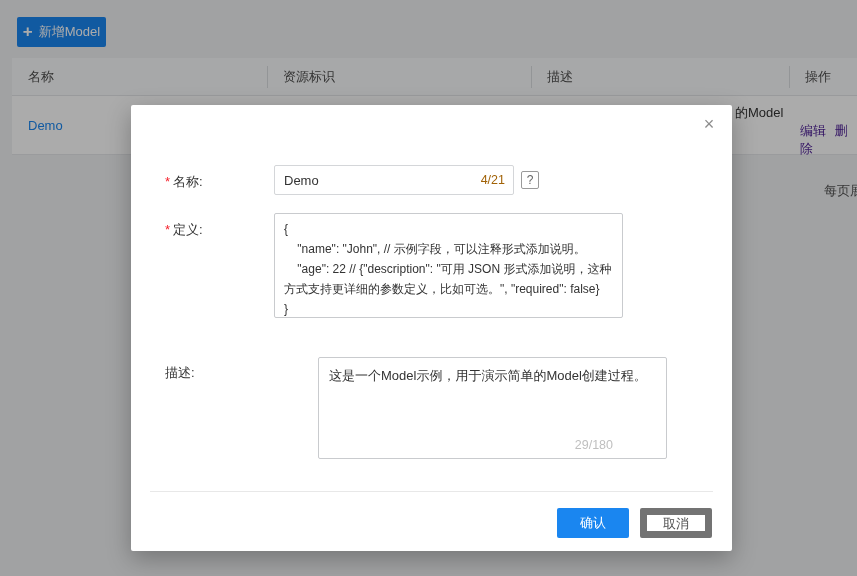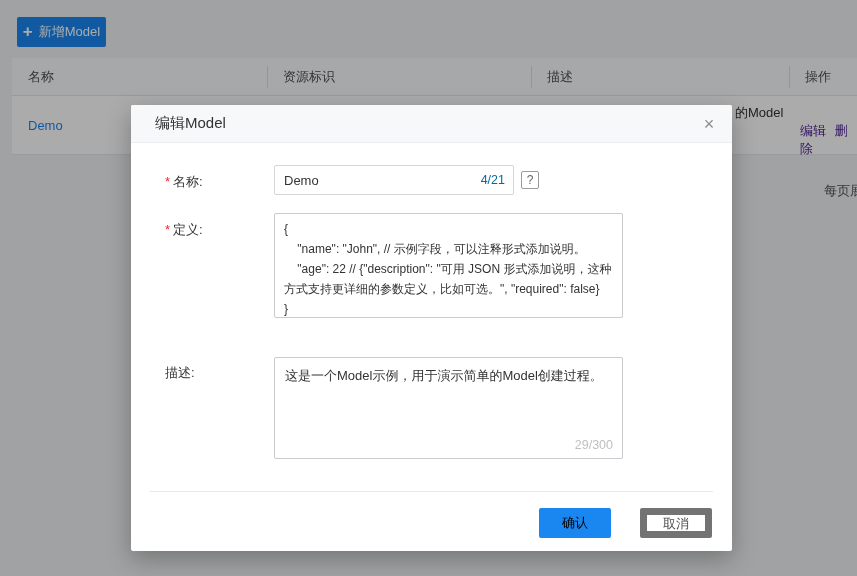--- a/index.html
+++ b/index.html
@@ -76,52 +76,52 @@
   .req-mark { color: #f5222d; margin-right: 3px; font-size: 13px; }
   .name-wrap { position: absolute; left: 143px; top: 60px; width: 240px; height: 30px; }
   .text-input {
     width: 100%; height: 100%;
     border: 1px solid #d4d6d9; border-radius: 2px;
     padding: 0 48px 0 9px; font-size: 13px; color: #333;
     font-family: inherit; outline: none; background: #fff;
   }
   .input-counter {
     position: absolute; right: 9px; top: 50%; transform: translateY(-50%);
-    font-size: 12.5px; color: #0369a1; pointer-events: none;
+    font-size: 12.5px; color: #a16207; pointer-events: none;
   }
   .help-box {
     position: absolute; left: 390px; top: 66px; width: 18px; height: 18px;
     border: 1px solid #9a9a9a; border-radius: 2px;
     font-size: 12px; color: #666;
     display: flex; align-items: center; justify-content: center;
     cursor: pointer; background: #fff;
   }
   .def-textarea {
     position: absolute; left: 143px; top: 108px; width: 349px; height: 105px;
     border: 1px solid #c9cbce; border-radius: 2px;
     padding: 5px 9px; font-size: 12px; line-height: 20px; color: #333;
     font-family: inherit; resize: none; outline: none; overflow: hidden;
   }
   .desc-wrap { position: absolute; left: 143px; top: 252px; width: 349px; height: 102px; }
   .desc-textarea {
     width: 100%; height: 100%;
     border: 1px solid #c9cbce; border-radius: 2px;
     padding: 8px 10px; font-size: 13px; line-height: 19px; color: #333;
-    font-family: inherit; resize: none; outline: none;
+    font-family: inherit; resize: none; outline: none; margin-left: 44px;
   }
   .ta-counter {
     position: absolute; right: 10px; bottom: 7px;
     font-size: 12.5px; color: #bfbfbf; pointer-events: none;
   }
   .modal-divider { position: absolute; left: 19px; top: 386px; width: 563px; height: 1px; background: #e8e8e8; }
   .btn {
     position: absolute; top: 403px; width: 72px; height: 30px;
     border-radius: 2px; font-size: 13px; font-family: inherit; cursor: pointer;
   }
-  .btn-confirm { left: 408px; background: #1a86f0; color: #000000; border: none; }
+  .btn-confirm { left: 426px; background: #1a86f0; color: #ffffff; border: none; }
   .btn-cancel  { left: 509px; background: #fff; color: #4d4d4d; border: 7px solid #737373; }
 </style>
 </head>
 <body>
 
 <button class="add-button">
   <span class="plus-glyph">+</span>
   <span>新增Model</span>
 </button>
 
@@ -141,23 +141,20 @@
 <span class="desc-frag">的Model</span>
 <div class="row-actions">
   <span>编辑</span>
   <span>删除</span>
 </div>
 <span class="pagination-frag">每页展</span>
 
 <div class="overlay"></div>
 
 <div class="modal">
-  <div class="modal-header">
-    <span>编辑Model</span>
-  </div>
   <span class="modal-close">×</span>
 
   <div class="form-label label-name">
     <span class="req-mark">*</span><span>名称:</span>
   </div>
   <div class="name-wrap">
     <input class="text-input" type="text" value="Demo" style="">
     <span class="input-counter">4/21</span>
   </div>
   <div class="help-box">?</div>
@@ -168,19 +165,19 @@
   <textarea class="def-textarea" spellcheck="false" style="">{
     "name": "John", // 示例字段，可以注释形式添加说明。
     "age": 22 // {"description": "可用 JSON 形式添加说明，这种方式支持更详细的参数定义，比如可选。", "required": false}
 }</textarea>
 
   <div class="form-label label-desc">
     <span>描述:</span>
   </div>
   <div class="desc-wrap">
     <textarea class="desc-textarea" spellcheck="false" style="">这是一个Model示例，用于演示简单的Model创建过程。</textarea>
-    <span class="ta-counter">29/300</span>
+    <span class="ta-counter">29/180</span>
   </div>
 
   <div class="modal-divider"></div>
   <button class="btn btn-confirm">确认</button>
   <button class="btn btn-cancel">取消</button>
 </div>
 
 </body></html>

